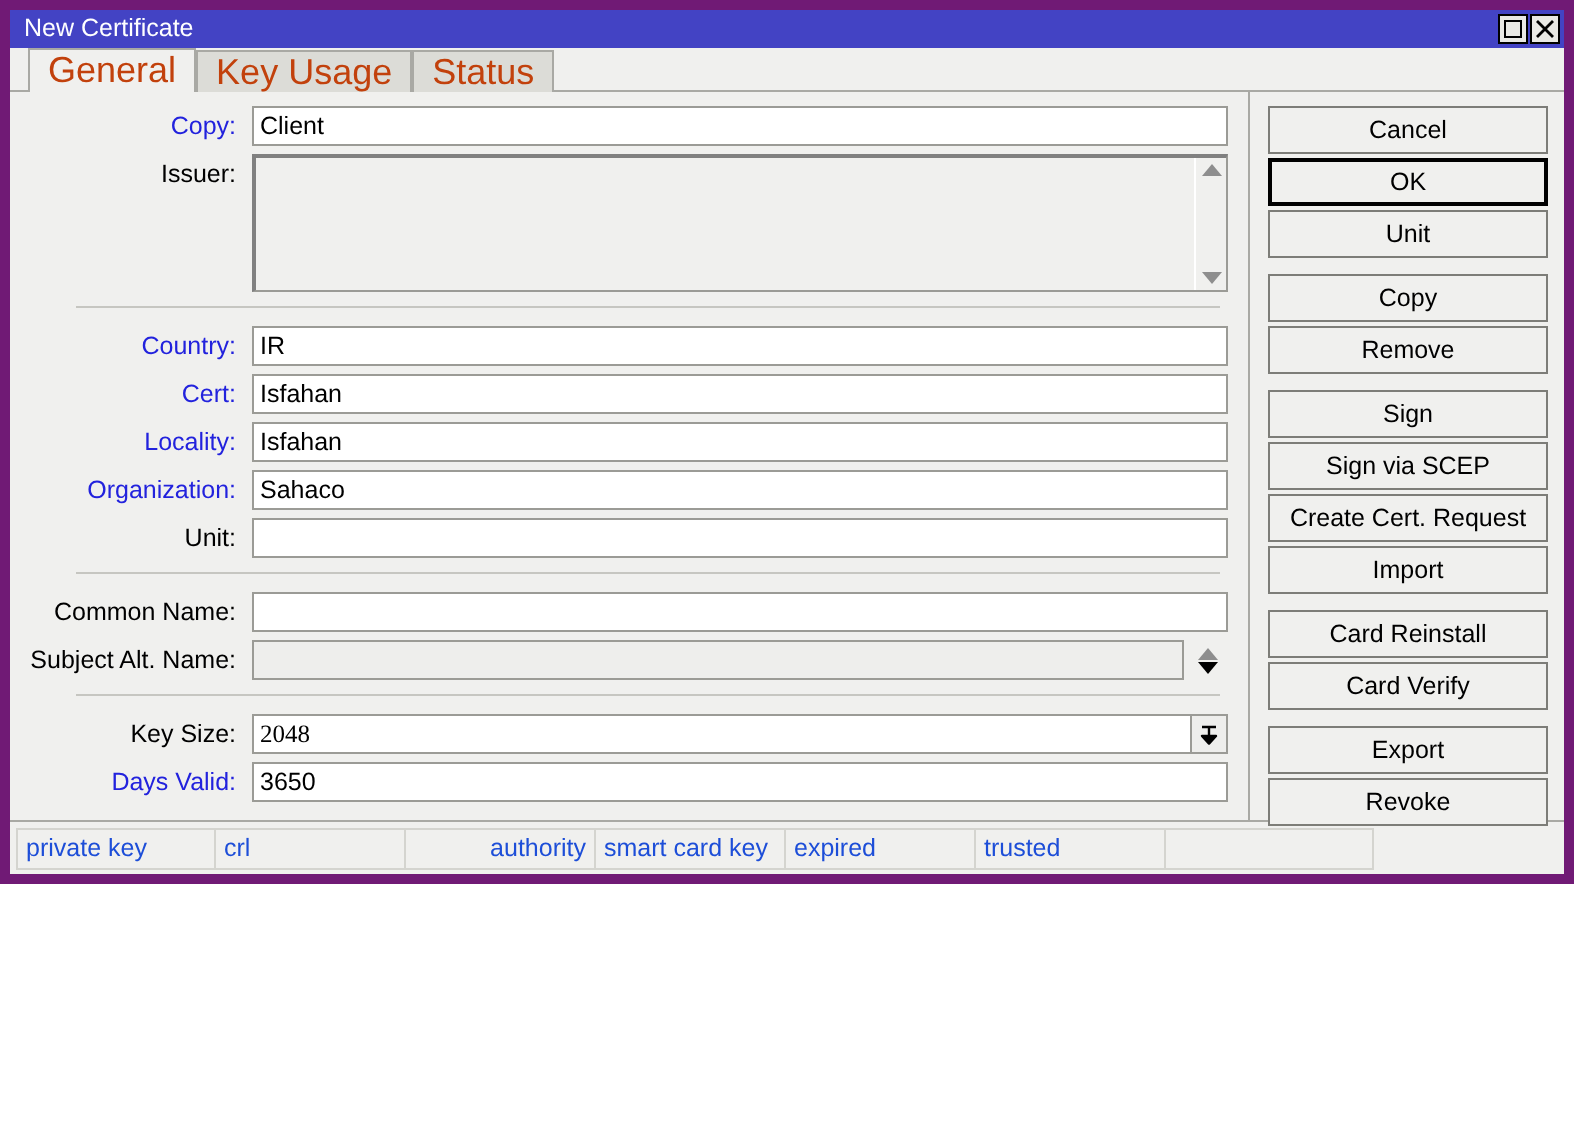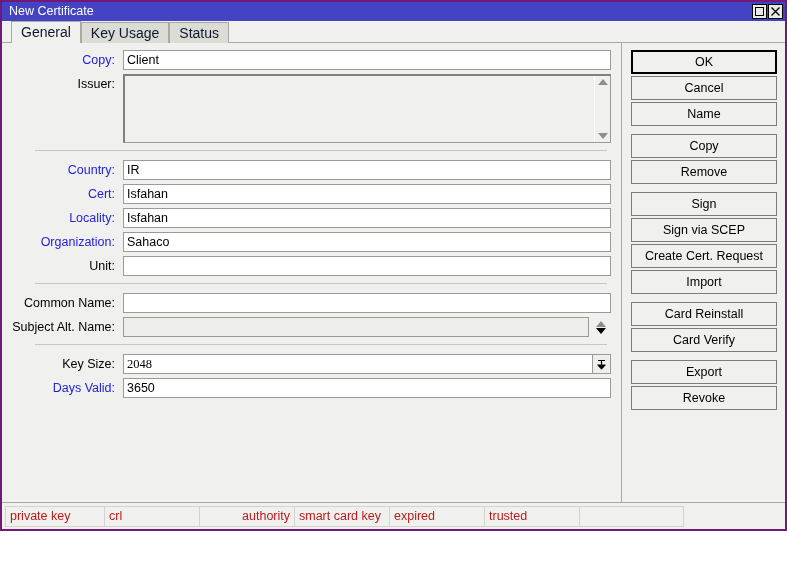--- a/index.html
+++ b/index.html
@@ -11,23 +11,23 @@
     font-family: "Liberation Sans", sans-serif;
     font-size: 12.5px;
     color: #000000;
     overflow: hidden;
   }
 
   
   .window {
     position: absolute;
     left: 0; top: 0;
-    width: 787px; height: 531px;
-    box-sizing: border-box;
-    border: 2px solid #701a75;
+    width: 787px; height: 442px;
+    box-sizing: border-box;
+    border: 5px solid #701a75;
     background: #f0f0ee;
     display: flex;
     flex-direction: column;
   }
 
   
   .titlebar {
     height: 19px;
     background: #4343c4;
     display: flex;
@@ -79,22 +79,22 @@
     background: #a9a9a4;
   }
   .tab {
     height: 21px;
     line-height: 20px;
     padding: 0 9px;
     box-sizing: border-box;
     border: 1px solid #a9a9a4;
     border-bottom: none;
     background: #dcdcd7;
-    font-size: 14px;
-    color: #0f172a;
+    font-size: 18px;
+    color: #c2410c;
     position: relative;
     z-index: 2;
     cursor: pointer;
     white-space: nowrap;
   }
   .tab.active {
     background: #f0f0ee;
     height: 22px;
     line-height: 21px;
   }
@@ -280,21 +280,21 @@
     align-items: center;
     padding: 3px 2px 3px 3px;
     box-sizing: border-box;
     background: #f0f0ee;
   }
   .status-cell {
     height: 21px;
     box-sizing: border-box;
     border: 1px solid #d4d4cf;
     background: #f0f0ee;
-    color: #b91c1c;
+    color: #1d4ed8;
     font-size: 12.5px;
     line-height: 19px;
     padding: 0 4px;
     margin-right: -1px;
     white-space: nowrap;
     overflow: hidden;
   }
 </style>
 </head>
 <body>
@@ -402,23 +402,23 @@
       </div>
 
       <div class="row">
         <div class="lbl blue">Days Valid:</div>
         <input class="field" type="text" value="3650" style="">
       </div>
 
     </div>
 
     <div class="buttons-panel">
+      <button class="btn">Cancel</button>
       <button class="btn default">OK</button>
-      <button class="btn">Cancel</button>
-      <button class="btn">Name</button>
+      <button class="btn">Unit</button>
       <div class="btn-gap"></div>
       <button class="btn">Copy</button>
       <button class="btn">Remove</button>
       <div class="btn-gap"></div>
       <button class="btn">Sign</button>
       <button class="btn">Sign via SCEP</button>
       <button class="btn">Create Cert. Request</button>
       <button class="btn">Import</button>
       <div class="btn-gap"></div>
       <button class="btn">Card Reinstall</button>

